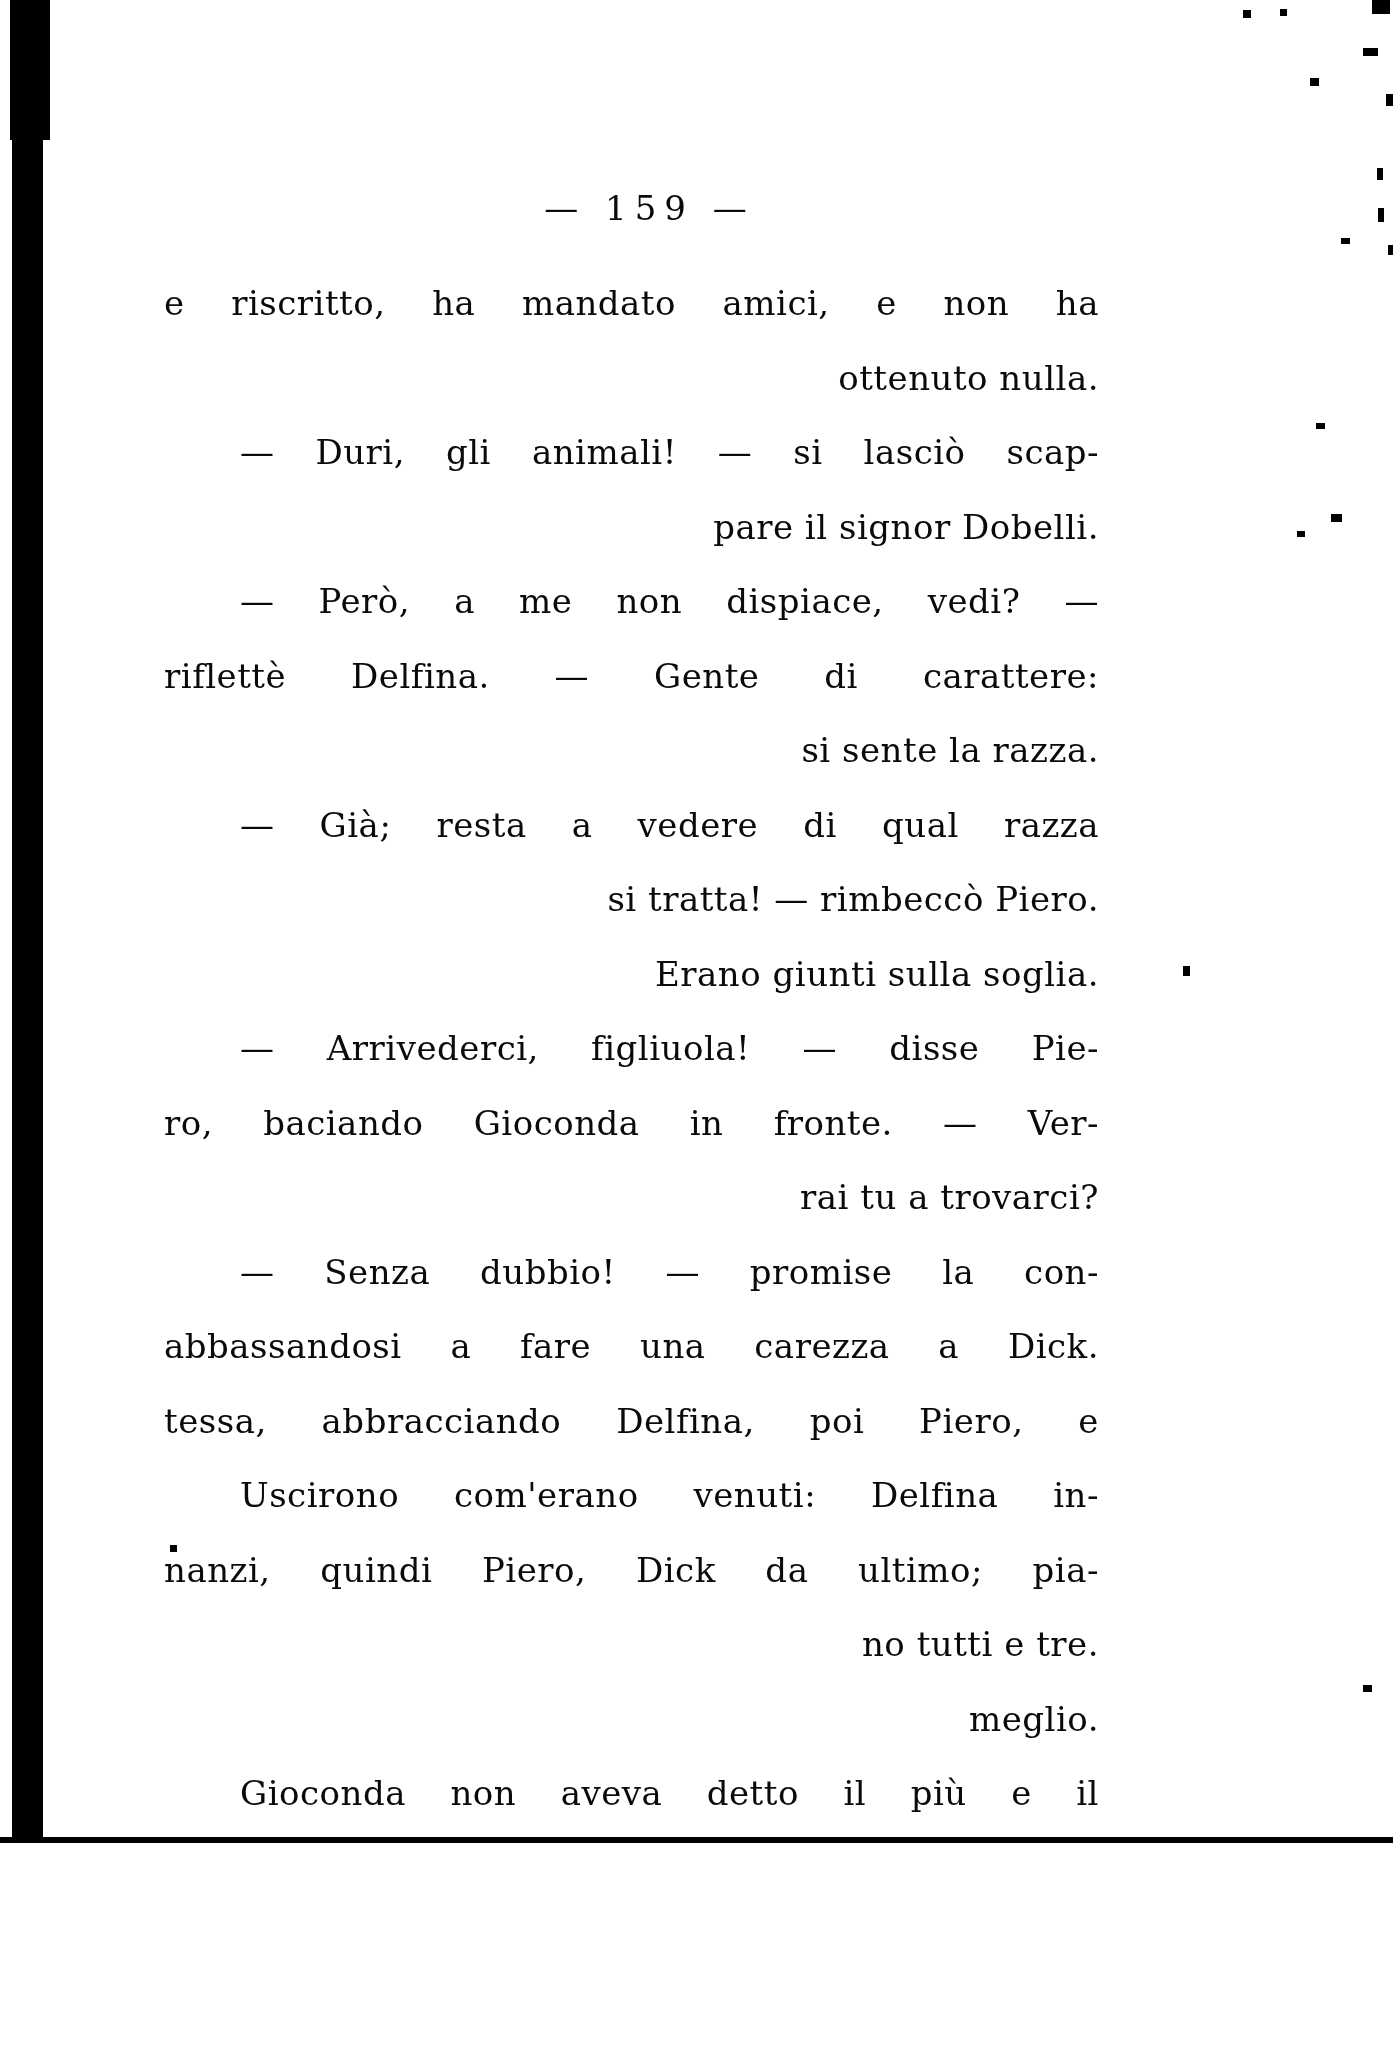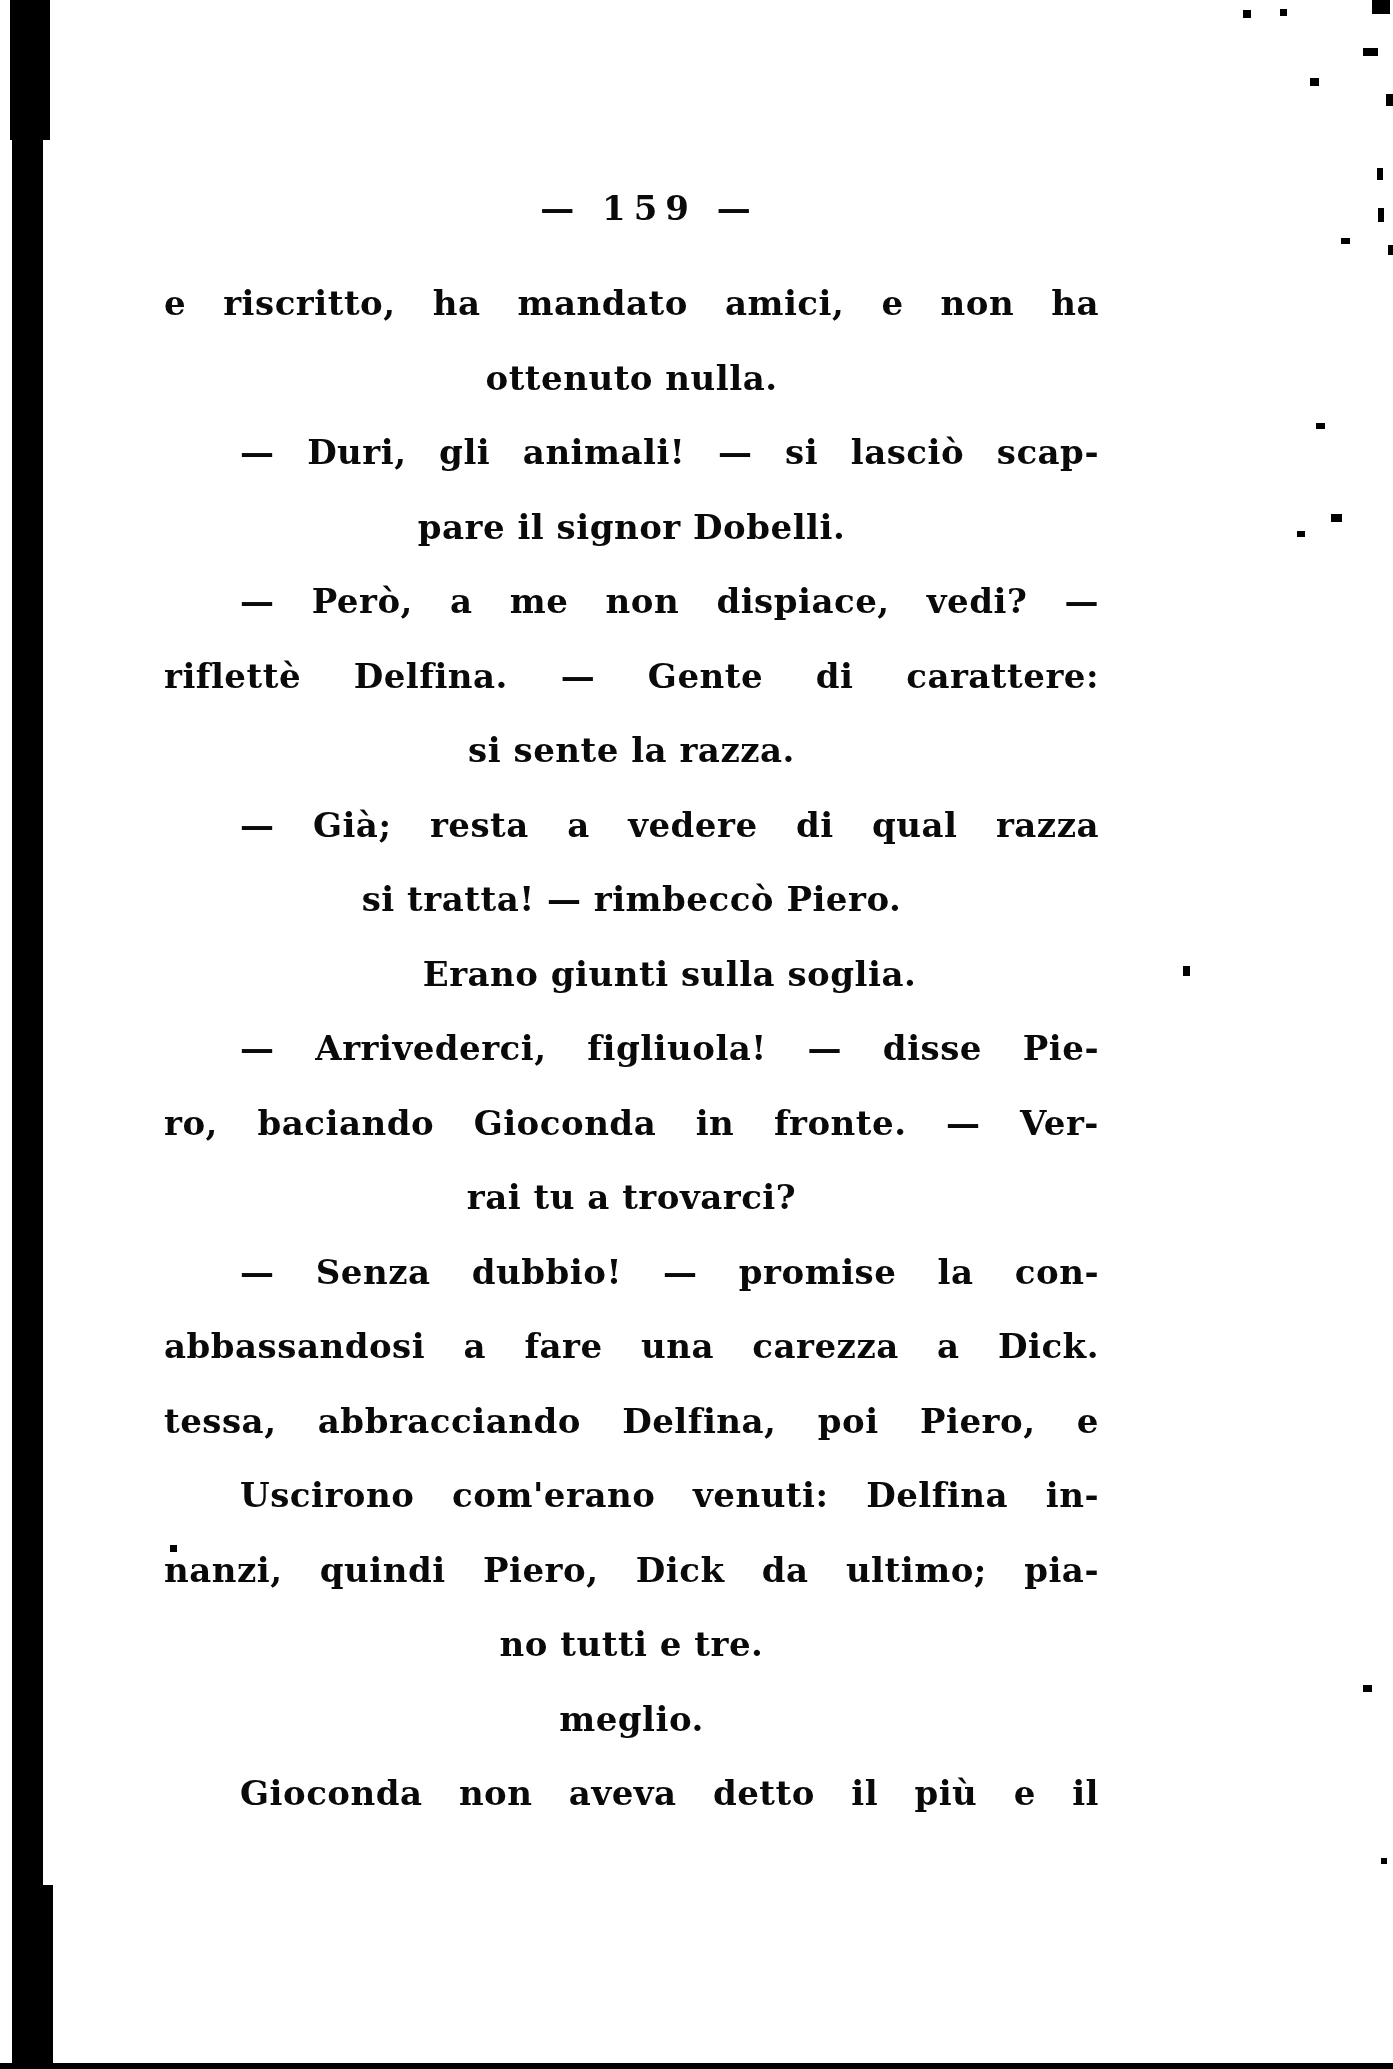--- a/index.html
+++ b/index.html
@@ -3,26 +3,25 @@
 <meta charset="utf-8">
 <style>
   html, body {
     margin: 0;
     padding: 0;
     background: #ffffff;
   }
   .page {
     position: relative;
     width: 1393px;
-    height: 2069px;
+    height: 1843px;
     background: #ffffff;
     overflow: hidden;
     font-family: "DejaVu Serif", "Liberation Serif", serif;
     color: #0a0a0a;
-    font-weight: bold;
   }
   
   .left-bar {
     position: absolute;
     left: 12px;
     top: 0;
     width: 31px;
     height: 100%;
     background: #000;
   }
@@ -71,21 +70,21 @@
     left: 164px;
     top: 266px;
     width: 935px;
     font-size: 34px;
     letter-spacing: 0.5px;
   }
   .line {
     line-height: 74.5px;
     height: 74.5px;
     white-space: normal;
-    text-align: center;
+    text-align: right;
   }
   .line.indent {
     padding-left: 76px;
   }
   .line.fill {
     text-align: justify;
     text-align-last: justify;
     -moz-text-align-last: justify;
   }
 </style>

